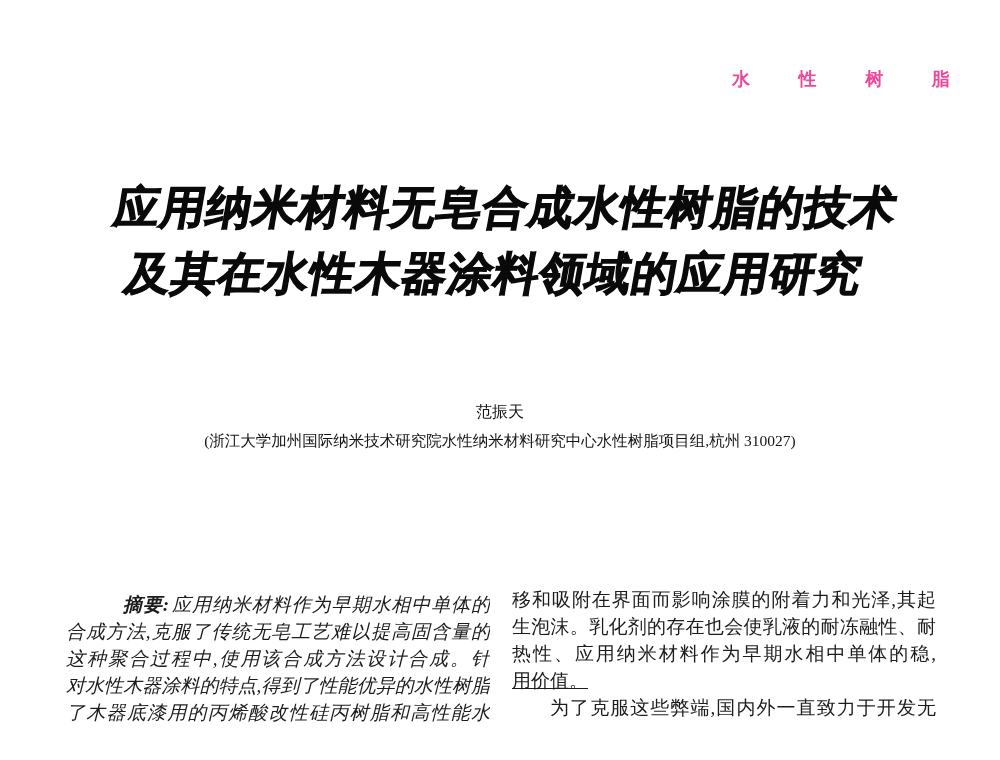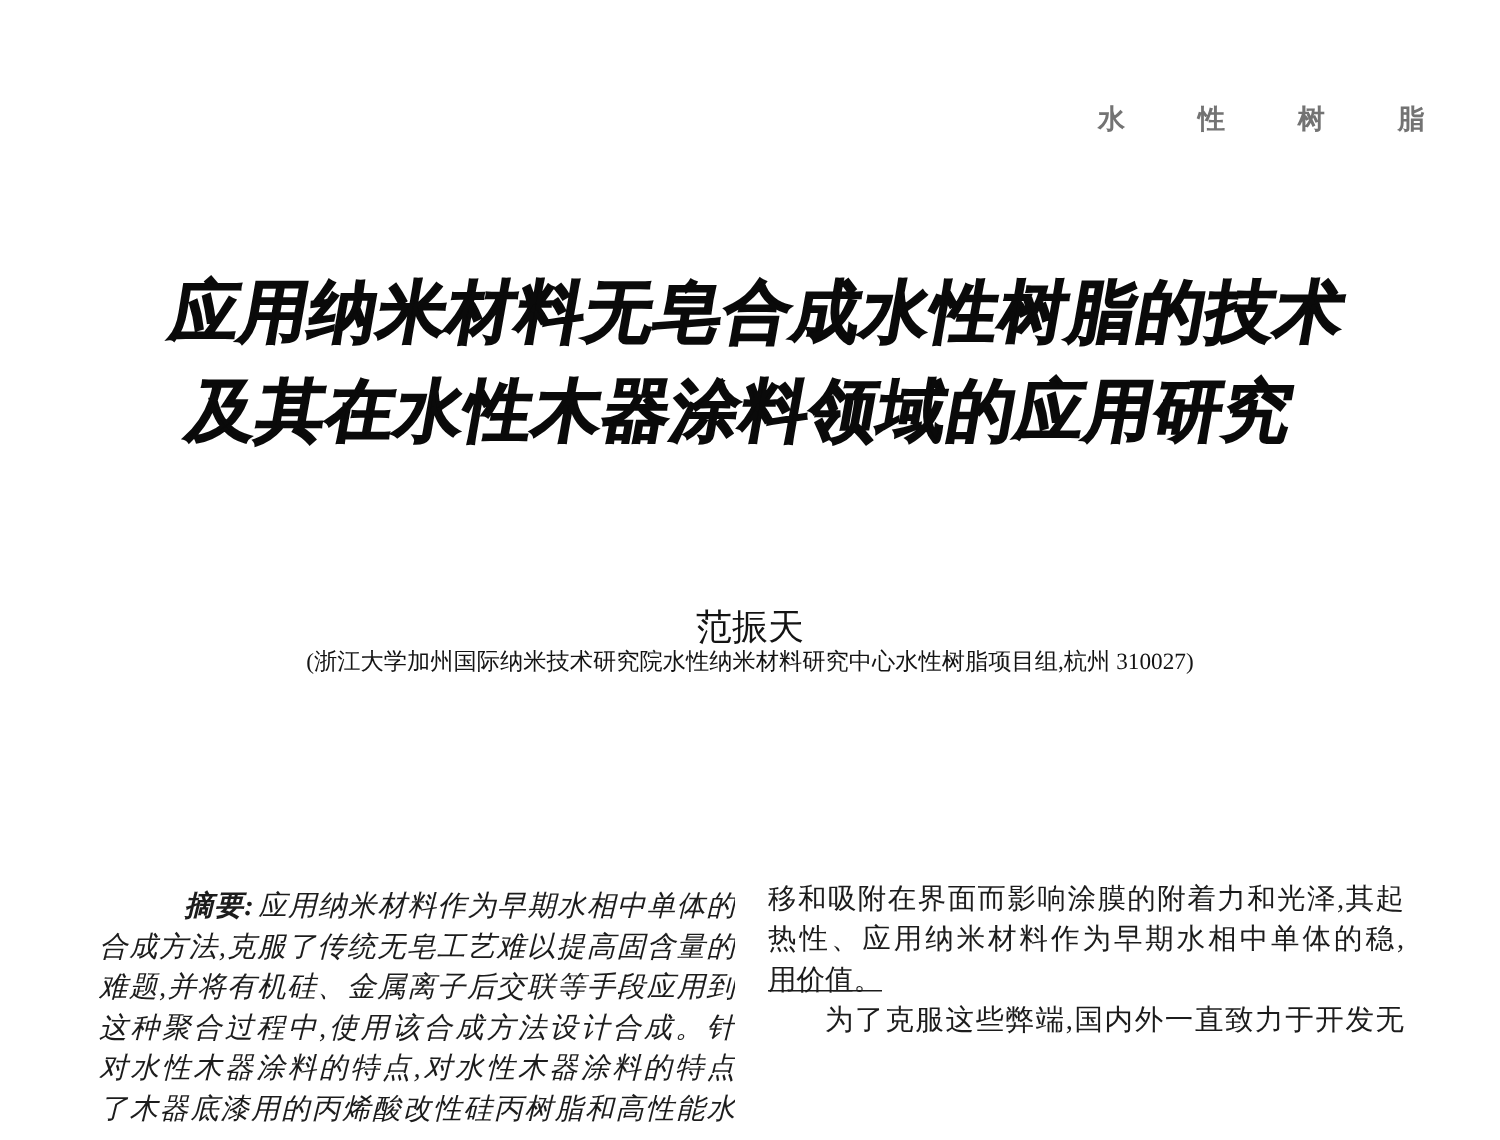--- a/index.html
+++ b/index.html
@@ -4,35 +4,35 @@
 <style>
   html,body{margin:0;padding:0;background:#e8e8e8;}
   .page{
     position:relative;width:1000px;height:760px;background:#ffffff;
     overflow:hidden;color:#1a1a1a;
     font-family:"Liberation Serif","DejaVu Serif",serif;
   }
   .journal-header{
     position:absolute;left:732px;top:67px;white-space:nowrap;
     font-family:"DejaVu Sans","Liberation Sans",sans-serif;
-    font-size:18px;font-weight:700;letter-spacing:2.7em;color:#737373;
+    font-size:18px;font-weight:700;letter-spacing:2.7em;color:#ec4899;
   }
   .paper-title{
     position:absolute;top:175px;left:0;width:1000px;margin:0;
     text-align:center;
     font-family:"DejaVu Sans","Liberation Sans",sans-serif;
     font-size:45px;line-height:66px;font-weight:900;
     letter-spacing:1px;color:#0a0a0a;
     -webkit-text-stroke:1.2px #0a0a0a;
     transform:skewX(-10deg);
   }
   .paper-title .tline{display:block;}
   .author-name{
     position:absolute;top:402px;left:0;width:1000px;text-align:center;
-    font-size:24px;color:#141414;
+    font-size:16px;color:#141414;
   }
   .affiliation{
     position:absolute;top:431px;left:0;width:1000px;text-align:center;
     font-size:15.5px;color:#141414;
   }
   .col{
     position:absolute;width:424px;font-size:19px;color:#1c1c1c;
   }
   .col-left{left:66px;top:591px;font-style:italic;}
   .col-right{left:512px;top:586px;}
@@ -61,30 +61,30 @@
 
   <div class="affiliation">(浙江大学加州国际纳米技术研究院水性纳米材料研究中心水性树脂项目组,杭州 310027)</div>
 
   <div class="col col-left">
     <div class="line line-first">
       <span class="abstract-label">摘要:</span><span>应用纳米材料作为早期水相中单体的稳</span>
     </div>
     <div>
 
         <div class="line">合成方法,克服了传统无皂工艺难以提高固含量的</div>
-        <div class="line">难题,并将有机硅、金属离子后交联等手段应用到</div>
         <div class="line">这种聚合过程中,使用该合成方法设计合成。针</div>
-        <div class="line">对水性木器涂料的特点,对水性木器涂料的特点</div>
+        <div class="line">对水性木器涂料的特点,得到了性能优异的水性树脂</div>
       </div>
     <div class="line">了木器底漆用的丙烯酸改性硅丙树脂和高性能水</div>
   </div>
 
   <div class="col col-right">
     <div>
 
     <div class="line">移和吸附在界面而影响涂膜的附着力和光泽,其起</div>
+        <div class="line">生泡沫。乳化剂的存在也会使乳液的耐冻融性、耐</div>
         <div class="line">热性、应用纳米材料作为早期水相中单体的稳,</div>
       </div>
     <div class="line line-short">用价值。</div>
     <div class="line line-indent">为了克服这些弊端,国内外一直致力于开发无</div>
   </div>
 
 </div>
 
 </body></html>

